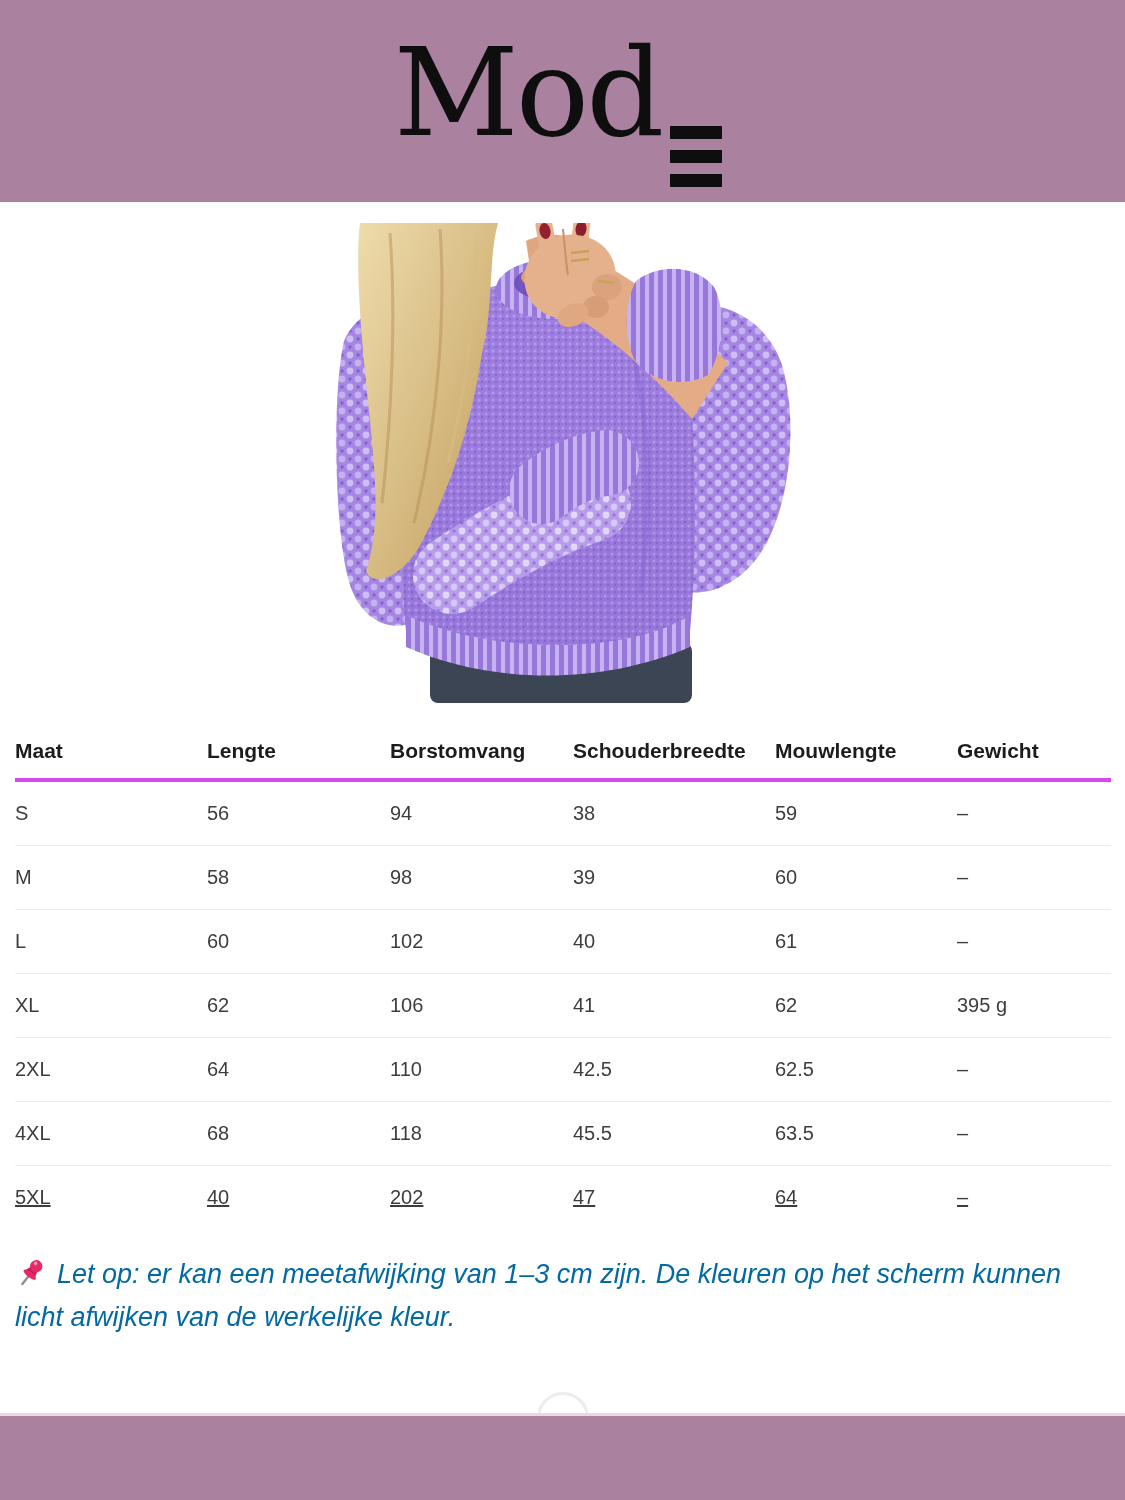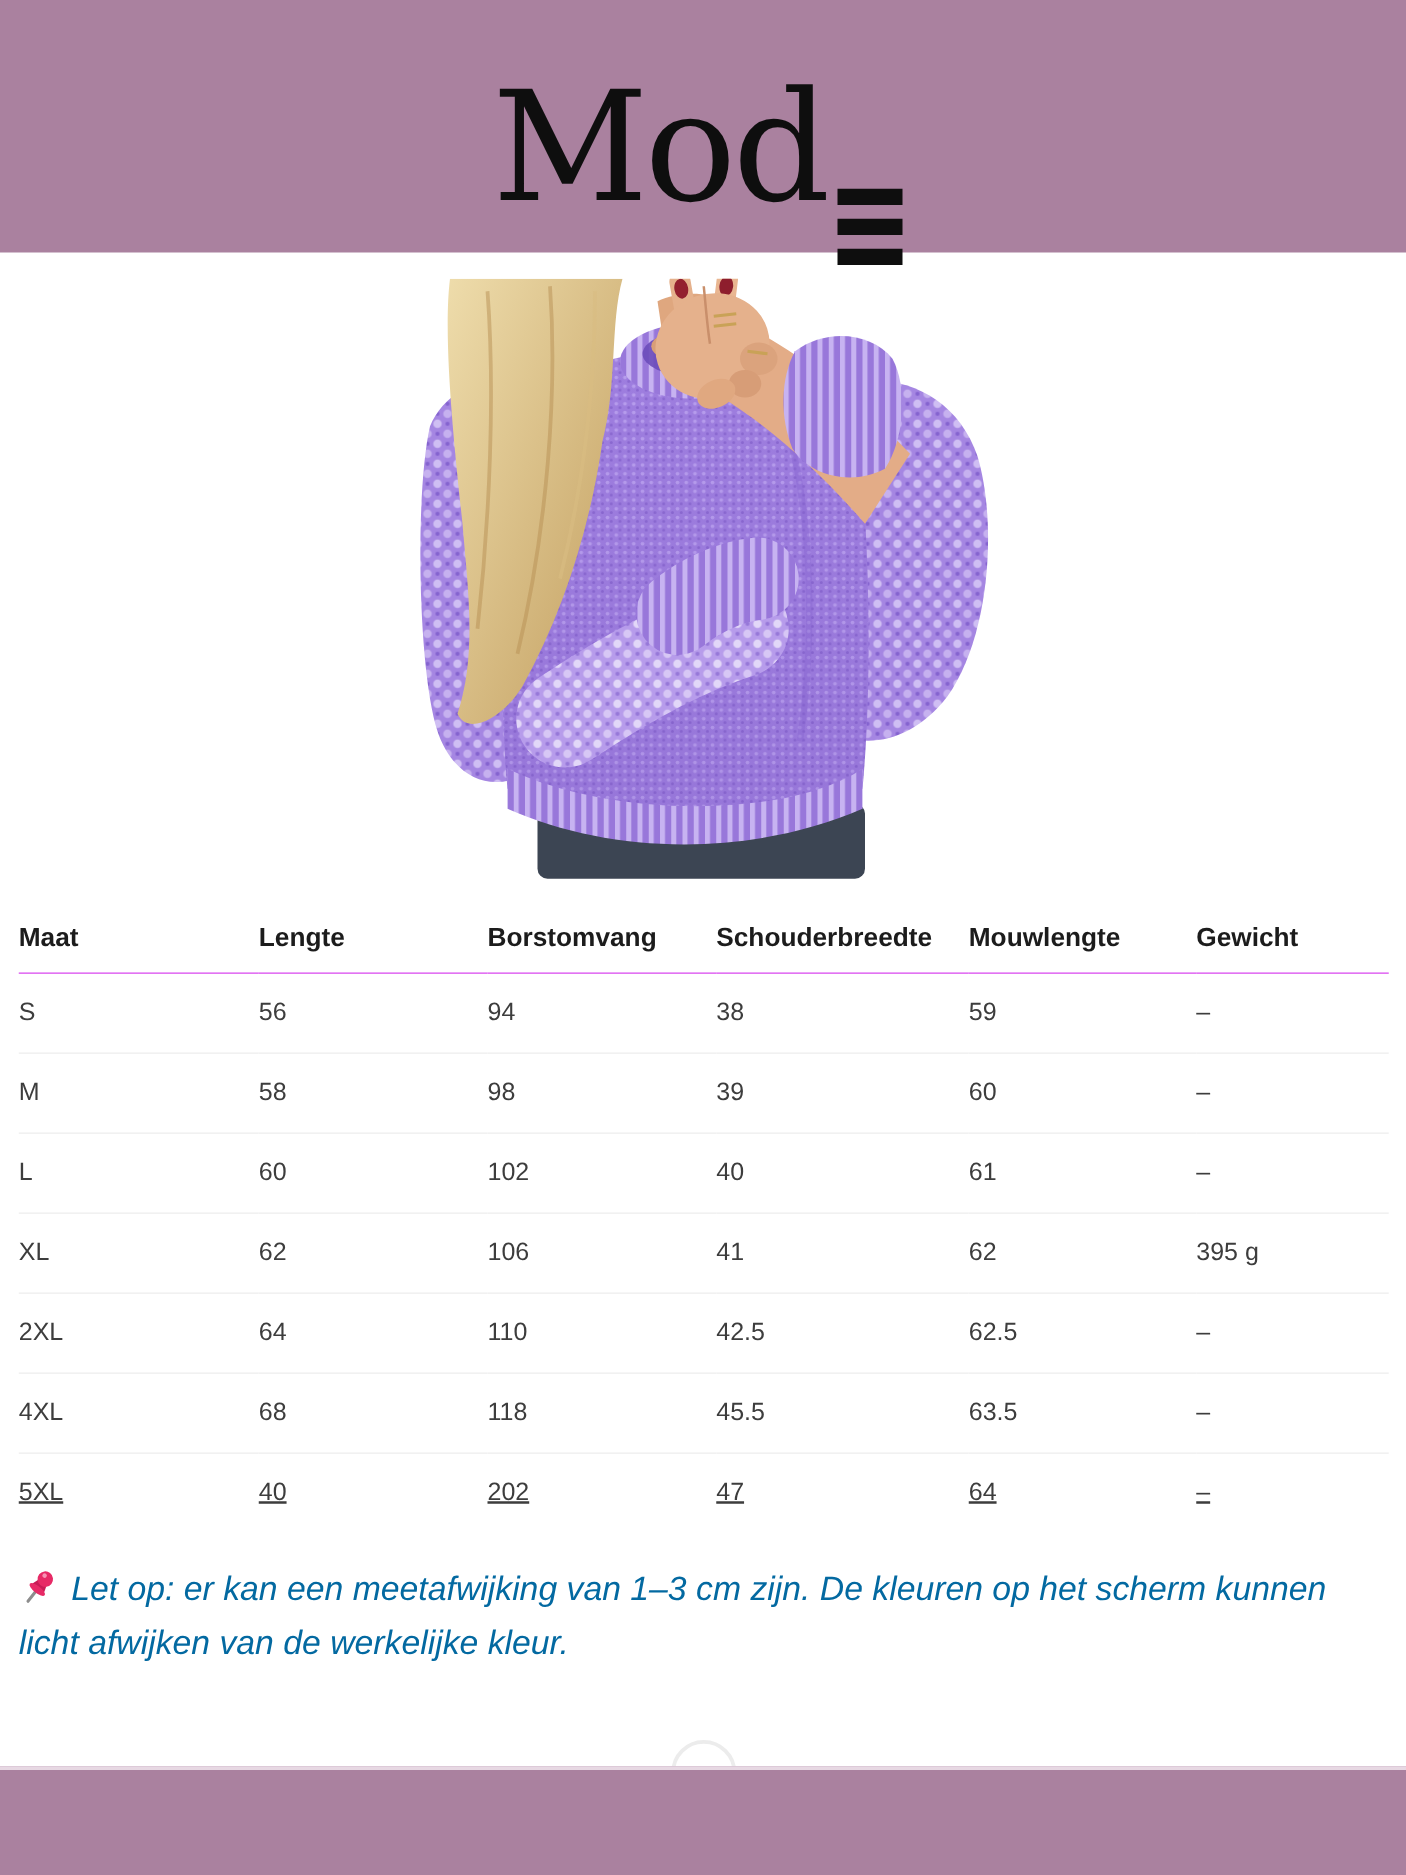--- a/index.html
+++ b/index.html
@@ -1,34 +1,34 @@
 <!DOCTYPE html>
 <html lang="nl"><head>
 <meta charset="utf-8">
 <style>
   html,body{margin:0;padding:0;background:#ffffff;}
   body{width:1125px;height:1500px;font-family:"Liberation Sans",sans-serif;}
   .page{position:relative;width:1125px;height:1500px;overflow:hidden;background:#ffffff;}
 
   
-  .banner{height:202px;background:#aa819f;display:flex;align-items:flex-end;justify-content:center;}
+  .banner{height:202px;background:#aa819f;display:flex;align-items:center;justify-content:center;}
   .logo{color:#0e0e0e;font-family:"DejaVu Serif","Liberation Serif",serif;font-size:122px;
         letter-spacing:-3px;line-height:1;display:flex;align-items:baseline;transform:translateY(6px);}
   .ebars{display:inline-flex;flex-direction:column;justify-content:flex-end;margin:0 9px;transform:translateY(4px);}
   .ebars i{display:block;width:52px;height:13px;background:#0e0e0e;margin-top:11px;}
   .ebars i:first-child{margin-top:0;}
 
   
   .photo{width:465px;height:490px;margin:21px auto 0;}
   .photo svg{display:block;}
 
   
   table.size{width:1096px;margin:14px 15px 0;border-collapse:collapse;table-layout:fixed;}
   table.size th{font-size:21px;font-weight:700;color:#1c1c1c;text-align:left;
-                padding:12px 0 15px;border-bottom:1px solid #d946ef;}
+                padding:12px 0 15px;border-bottom:4px solid #d946ef;}
   table.size td{font-size:20px;color:#3d3d3d;text-align:left;padding:20px 0;
                 border-bottom:1px solid #ededed;}
   table.size tbody tr:last-child td{border-bottom:none;text-decoration:underline;}
   col.c1{width:192px}col.c2{width:183px}col.c3{width:183px}
   col.c4{width:202px}col.c5{width:182px}col.c6{width:154px}
 
   
   .note{position:relative;z-index:2;margin:24px 15px 0;font-size:27px;line-height:43px;
         font-style:italic;color:#0369a1;}
   .pin{display:inline-block;width:32px;height:32px;vertical-align:-6px;margin-right:10px;}

